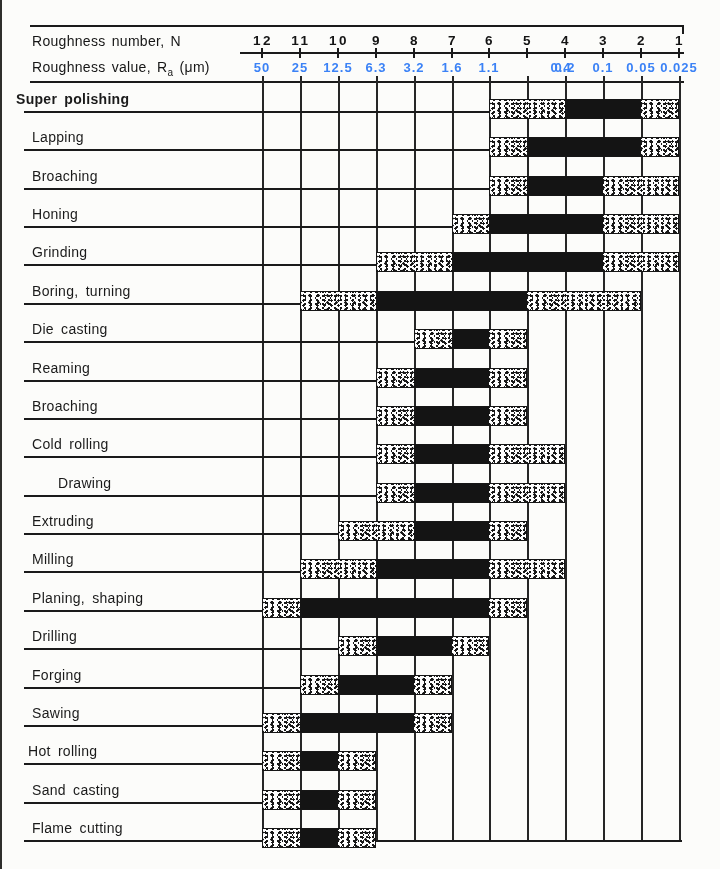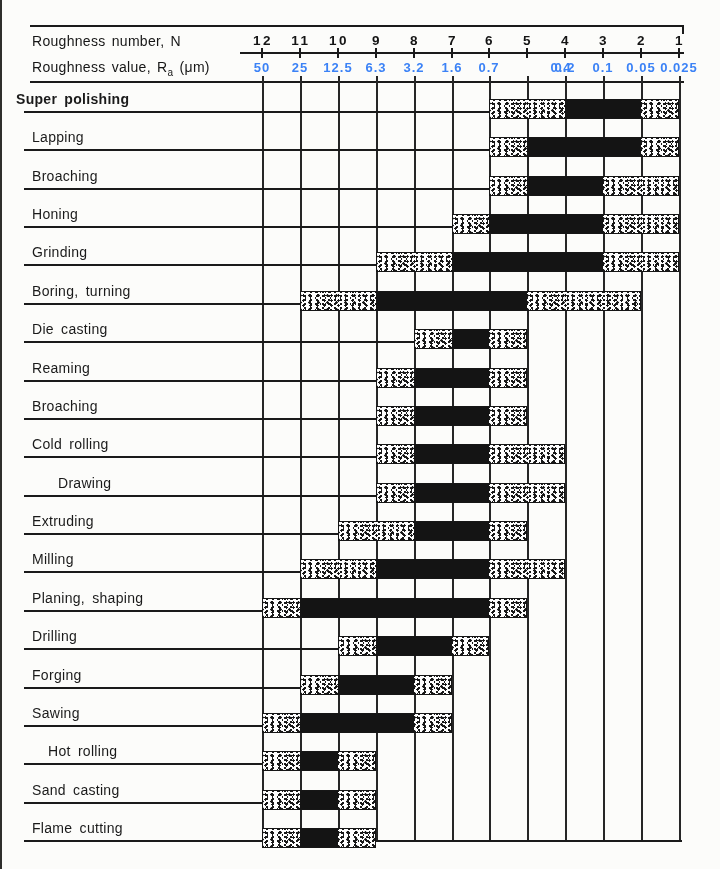--- a/index.html
+++ b/index.html
@@ -72,21 +72,21 @@
       <div class="num" style="left: 566px; top: 33px;">4</div>
       <div class="num" style="left: 604px; top: 33px;">3</div>
       <div class="num" style="left: 642px; top: 33px;">2</div>
       <div class="num" style="left: 680px; top: 33px;">1</div>
       <div class="rval" style="left: 262px; top: 60px;">50</div>
       <div class="rval" style="left: 300px; top: 60px;">25</div>
       <div class="rval" style="left: 338px; top: 60px;">12.5</div>
       <div class="rval" style="left: 376px; top: 60px;">6.3</div>
       <div class="rval" style="left: 414px; top: 60px;">3.2</div>
       <div class="rval" style="left: 452px; top: 60px;">1.6</div>
-      <div class="rval" style="left: 489px; top: 60px;">0.7</div>
+      <div class="rval" style="left: 489px; top: 60px;">1.1</div>
       <div class="rval" style="left: 527px; top: 60px; margin-left: 34px;">0.4</div>
       <div class="rval" style="left: 565px; top: 60px;">0.2</div>
       <div class="rval" style="left: 603px; top: 60px;">0.1</div>
       <div class="rval" style="left: 641px; top: 60px;">0.05</div>
       <div class="rval" style="left: 679px; top: 60px;">0.025</div>
       <div class="vline" style="left: 262px; top: 76px; height: 766px;"></div>
       <div class="vline" style="left: 300px; top: 76px; height: 766px;"></div>
       <div class="vline" style="left: 338px; top: 76px; height: 766px;"></div>
       <div class="vline" style="left: 376px; top: 76px; height: 766px;"></div>
       <div class="vline" style="left: 414px; top: 76px; height: 766px;"></div>
@@ -209,21 +209,21 @@
         <div class="seg solid" style="left: 37px; width: 76px;"></div>
         <div class="seg stipple" style="left: 113px; width: 38px;"></div>
       </div>
       <div class="plabel" style="left: 32px; top: 705px;">Sawing</div>
       <div class="rline" style="left: 24px; top: 725px; width: 428px;"></div>
       <div class="bar" style="left: 262px; top: 713px; width: 190px; height: 20px;">
         <div class="seg stipple" style="left: -1px; width: 38px;"></div>
         <div class="seg solid" style="left: 37px; width: 114px;"></div>
         <div class="seg stipple" style="left: 151px; width: 38px;"></div>
       </div>
-      <div class="plabel" style="left: 48px; top: 743px; text-align: right;">Hot rolling</div>
+      <div class="plabel" style="left: 28px; top: 743px; text-align: right;">Hot rolling</div>
       <div class="rline" style="left: 24px; top: 763px; width: 352px;"></div>
       <div class="bar" style="left: 262px; top: 751px; width: 114px; height: 20px;">
         <div class="seg stipple" style="left: -1px; width: 38px;"></div>
         <div class="seg solid" style="left: 37px; width: 38px;"></div>
         <div class="seg stipple" style="left: 75px; width: 38px;"></div>
       </div>
       <div class="plabel" style="left: 32px; top: 782px;">Sand casting</div>
       <div class="rline" style="left: 24px; top: 802px; width: 352px;"></div>
       <div class="bar" style="left: 262px; top: 790px; width: 114px; height: 20px;">
         <div class="seg stipple" style="left: -1px; width: 38px;"></div>

